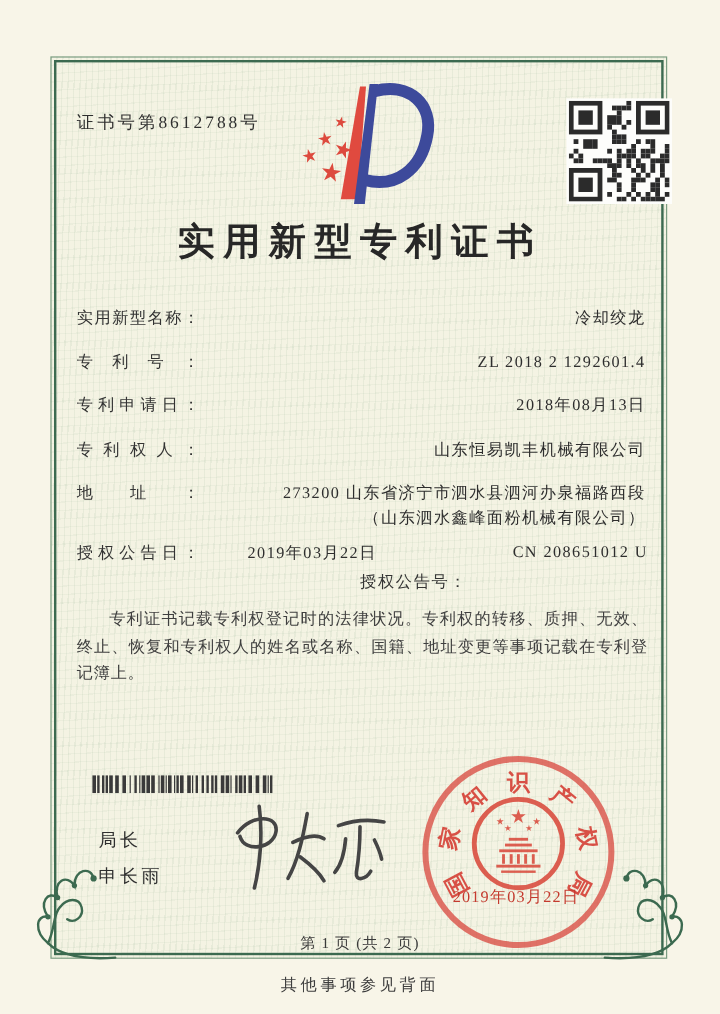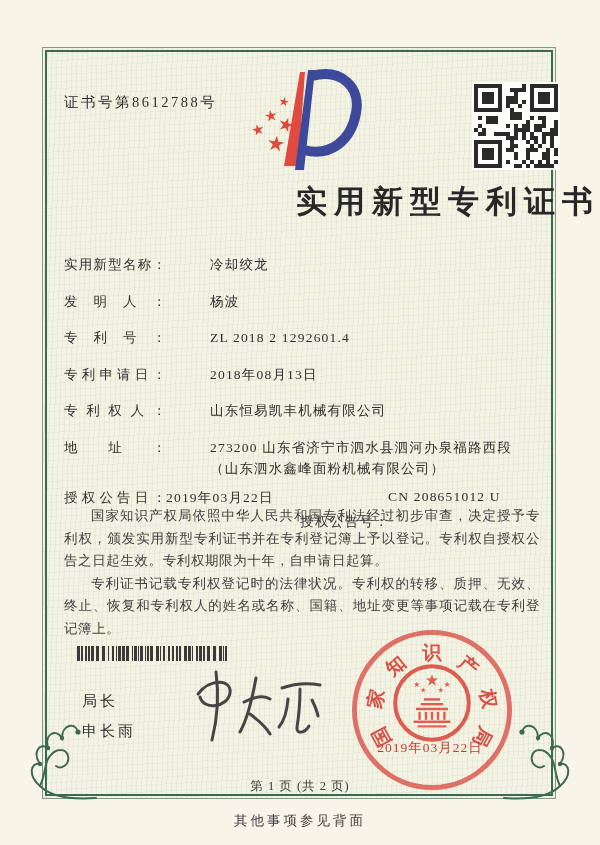--- a/index.html
+++ b/index.html
@@ -23,28 +23,28 @@
   .flourish{position:absolute;width:80px;height:88px;color:var(--green,#3c6a50);z-index:5;}
   .flourish svg{width:100%;height:100%;}
   .flourish.left{left:18px;top:716px;}
   .flourish.right{left:502px;top:716px;transform:scaleX(-1);}
 
   .cert-no{position:absolute;left:64px;top:93px;font-size:14.5px;letter-spacing:2.5px;color:#2f2f2f;}
 
   .logo{position:absolute;left:238px;top:66px;width:126px;height:114px;}
   .qr{position:absolute;left:474px;top:84px;width:84px;height:84px;background:#fdfdfb;box-shadow:0 0 0 2px #fdfdfb;}
 
-  .title{position:absolute;left:0;top:181px;width:100%;text-align:right;
+  .title{position:absolute;left:0;top:181px;width:100%;text-align:center;
     font-size:31px;font-weight:bold;letter-spacing:7px;color:#272727;}
 
   .fields{position:absolute;left:64px;top:254px;width:474px;font-size:13.5px;}
   .frow{display:flex;margin-bottom:15.5px;line-height:21px;gap:44px;}
   .frow.tall{margin-bottom:10px;}
   .flabel{width:102px;flex:none;text-align:justify;text-align-last:justify;color:#333;}
-  .fvalue{flex:1;letter-spacing:1.2px;color:#2e2e2e;}
+  .fvalue{flex:1;letter-spacing:1.2px;color:#2e2e2e;text-align:right;}
   .grant-row{position:relative;height:21px;}
   .grant-left{display:flex;width:250px;}
   .grant-right{position:absolute;left:236px;top:0;display:flex;width:240px;}
   .grant-right .flabel{width:88px;margin-top:24px;}
 
   .body-text{position:absolute;left:64px;top:505px;width:476px;
     font-size:13.5px;line-height:22.5px;letter-spacing:.6px;color:#3f3f3f;text-align:justify;}
   .body-text p{margin:0;text-indent:2em;}
 
   .barcode{position:absolute;left:75px;top:646px;width:158px;height:15px;}
@@ -240,24 +240,20 @@
       </svg></div>
 
   <div class="title">实用新型专利证书</div>
 
   <div class="fields">
     <div class="frow">
       <span class="flabel">实用新型名称：</span>
       <span class="fvalue">冷却绞龙</span>
     </div>
     <div class="frow">
-      <span class="flabel">发明人：</span>
-      <span class="fvalue">杨波</span>
-    </div>
-    <div class="frow">
       <span class="flabel">专利号：</span>
       <span class="fvalue">ZL 2018 2 1292601.4</span>
     </div>
     <div class="frow">
       <span class="flabel">专利申请日：</span>
       <span class="fvalue">2018年08月13日</span>
     </div>
     <div class="frow">
       <span class="flabel">专利权人：</span>
       <span class="fvalue">山东恒易凯丰机械有限公司</span>
@@ -272,21 +268,20 @@
         <span class="fvalue">2019年03月22日</span>
       </div>
       <div class="grant-right">
         <span class="flabel">授权公告号：</span>
         <span class="fvalue">CN 208651012 U</span>
       </div>
     </div>
   </div>
 
   <div class="body-text">
-    <p>国家知识产权局依照中华人民共和国专利法经过初步审查，决定授予专利权，颁发实用新型专利证书并在专利登记簿上予以登记。专利权自授权公告之日起生效。专利权期限为十年，自申请日起算。</p>
     <p>专利证书记载专利权登记时的法律状况。专利权的转移、质押、无效、终止、恢复和专利权人的姓名或名称、国籍、地址变更等事项记载在专利登记簿上。</p>
   </div>
 
   <div class="barcode"><svg width="158" height="15" viewBox="0 0 158 15">
         <rect x="2" y="0" width="3" height="15" fill="#3a3a3a"></rect>
         <rect x="6" y="0" width="2" height="15" fill="#3a3a3a"></rect>
         <rect x="10" y="0" width="2" height="15" fill="#3a3a3a"></rect>
         <rect x="13" y="0" width="2" height="15" fill="#3a3a3a"></rect>
         <rect x="16" y="0" width="3" height="15" fill="#3a3a3a"></rect>
         <rect x="21" y="0" width="3" height="15" fill="#3a3a3a"></rect>

